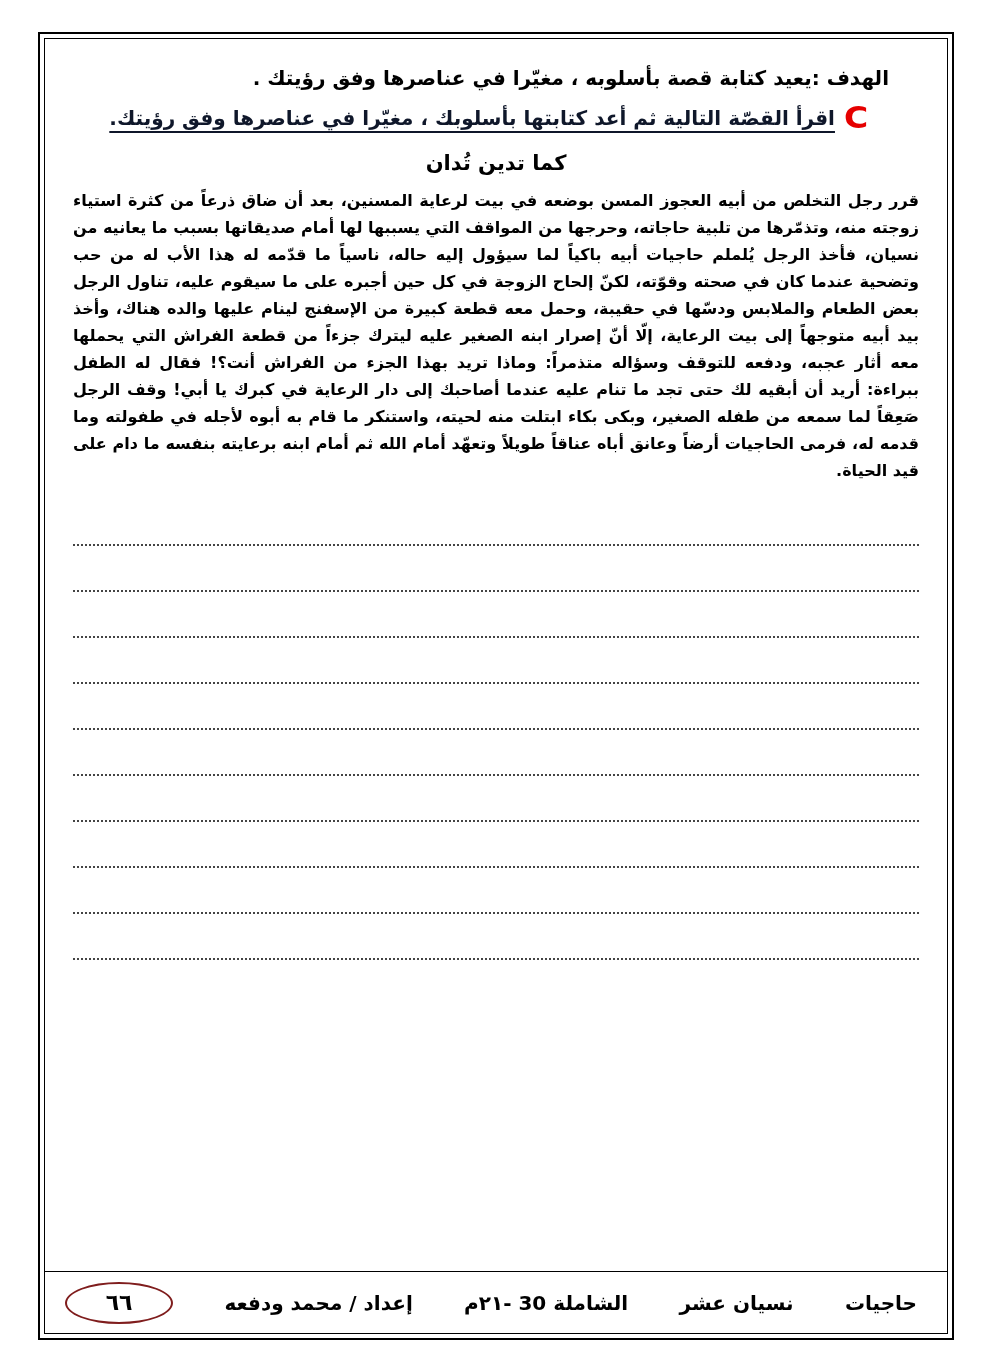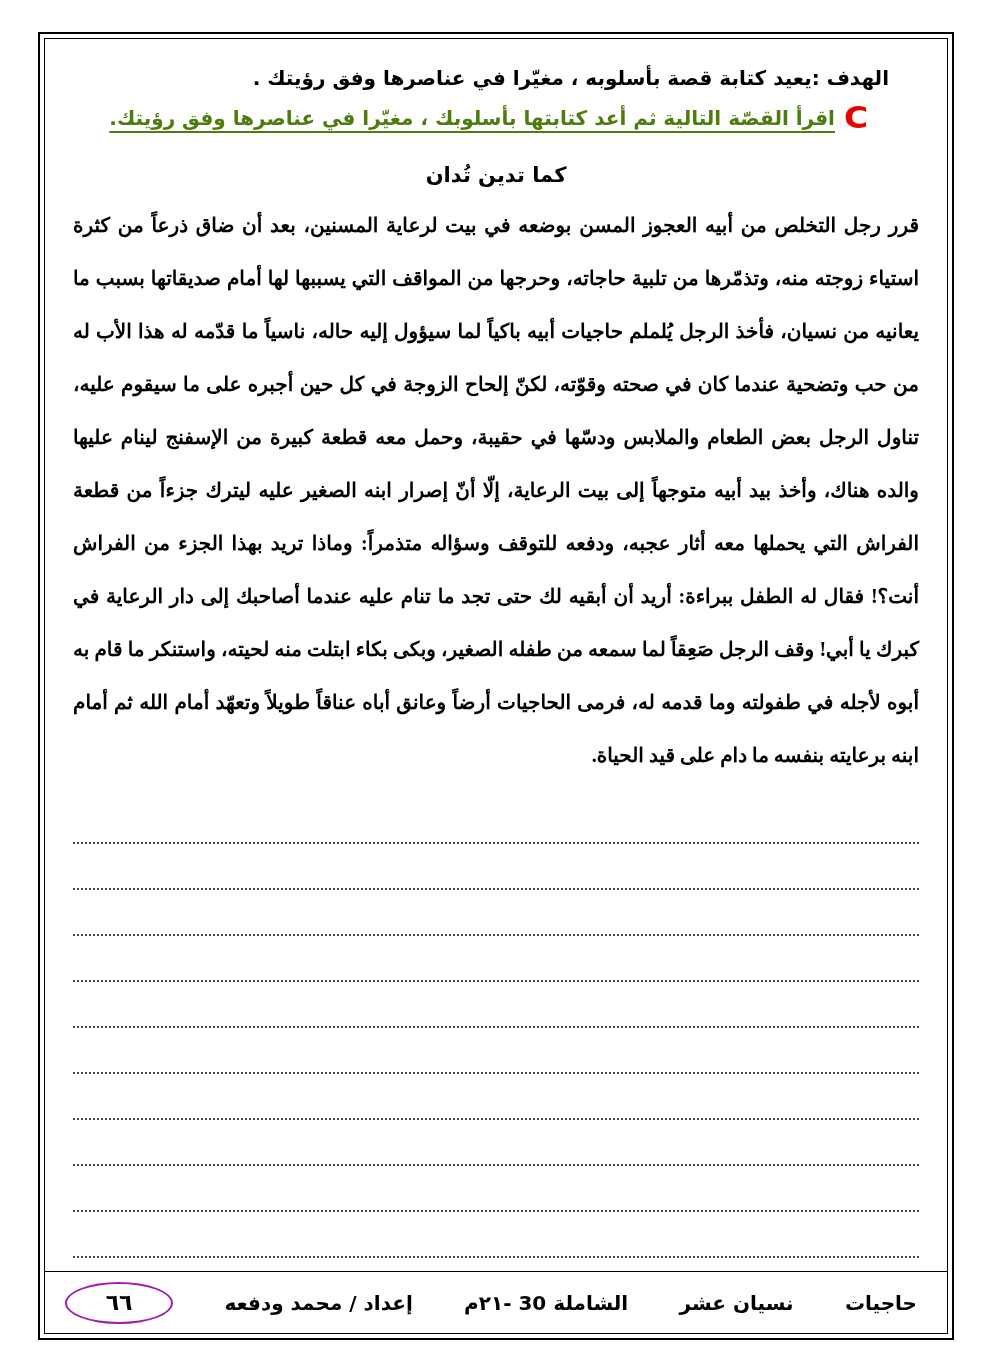--- a/index.html
+++ b/index.html
@@ -43,40 +43,39 @@
     margin-top: 10px;
   }
   .pointer {
     color: #e60000;
     font-weight: bold;
     font-size: 30px;
     line-height: 30px;
     transform: scaleX(1.1);
   }
   .red-underline {
-    color: #4d7c0f;
+    color: #0f172a;
     font-weight: bold;
     font-size: 20px;
     text-decoration: underline;
     text-decoration-thickness: 2px;
     text-underline-offset: 6px;
   }
   .story-title {
     text-align: center;
     font-weight: bold;
     font-size: 21px;
-    margin-top: 30px;
+    margin-top: 18px;
   }
   .story {
     margin-top: 12px;
     font-weight: bold;
-    font-size: 20px;
-    line-height: 53px;
+    font-size: 16px;
+    line-height: 27px;
     text-align: justify;
-    font-family: Liberation Serif, serif;
   }
   .answer-lines { margin-top: 16px; }
   .dotted-line {
     height: 46px;
     border-bottom: 2px dotted #444;
   }
   .footer {
     flex: 0 0 auto;
     height: 62px;
     border-top: 1px solid #000;
@@ -87,21 +86,21 @@
     font-weight: bold;
     font-size: 20px;
     white-space: nowrap;
   }
   .page-oval {
     display: inline-flex;
     align-items: center;
     justify-content: center;
     width: 108px;
     height: 42px;
-    border: 2px solid #a21caf;
+    border: 2px solid #7f1d1d;
     border-radius: 50%;
     font-size: 22px;
   }
 </style>
 </head>
 <body>
 
 <div class="page">
   <div class="frame-outer">
     <div class="frame-inner">

